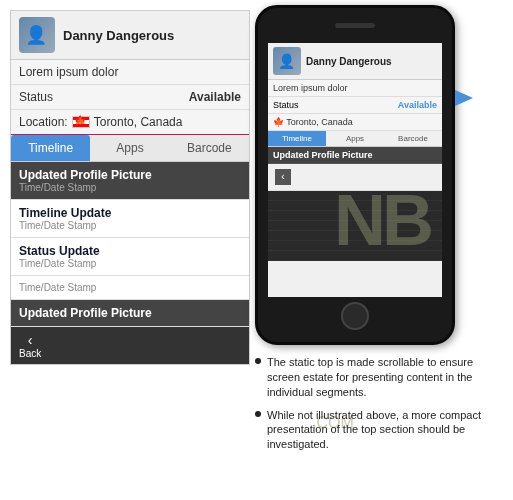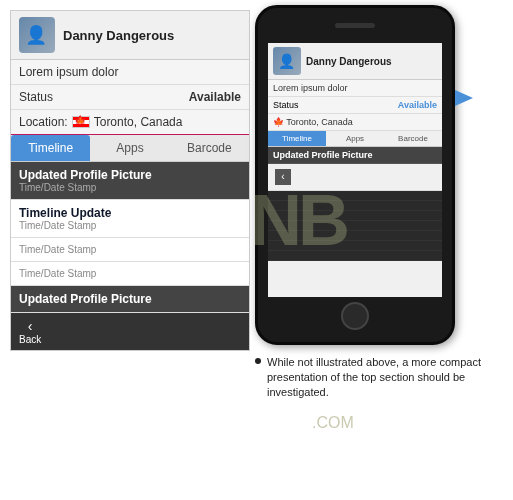--- a/index.html
+++ b/index.html
@@ -352,21 +352,21 @@
 
     
     .watermark {
       position: absolute;
       left: 250px;
       top: 80px;
       width: 180px;
       height: 280px;
       display: flex;
       align-items: center;
-      justify-content: flex-start;
+      justify-content: flex-end;
       font-size: 72px;
       font-weight: 900;
       color: rgba(200, 210, 150, 0.3);
       letter-spacing: -4px;
       pointer-events: none;
       z-index: 100;
     }
 
     
     .bullets-section {
@@ -451,20 +451,21 @@
     <div class="timeline-item-title">Updated Profile Picture</div>
     <div class="timeline-item-stamp">Time/Date Stamp</div>
   </div>
 
   <div class="timeline-item">
     <div class="timeline-item-title">Timeline Update</div>
     <div class="timeline-item-stamp">Time/Date Stamp</div>
   </div>
 
   <div class="timeline-item">
+    <div class="timeline-item-title">Status Update</div>
     <div class="timeline-item-stamp">Time/Date Stamp</div>
   </div>
 
   <div class="timeline-item">
     <div class="timeline-item-stamp">Time/Date Stamp</div>
   </div>
 
   <div class="timeline-item dark-bg">
     <div class="timeline-item-title">Updated Profile Picture</div>
   </div>
@@ -533,15 +534,19 @@
 
 <div class="watermark">
   <span>NB</span>
 </div>
 
 <div class="com-text">.COM</div>
 
 <div class="bullets-section">
   <div class="bullet-item">
     <div class="bullet-dot"></div>
+    <span>The static top is made scrollable to ensure screen estate for presenting content in the individual segments.</span>
+  </div>
+  <div class="bullet-item">
+    <div class="bullet-dot"></div>
     <span>While not illustrated above, a more compact presentation of the top section should be investigated.</span>
   </div>
 </div>
 
 </body></html>

